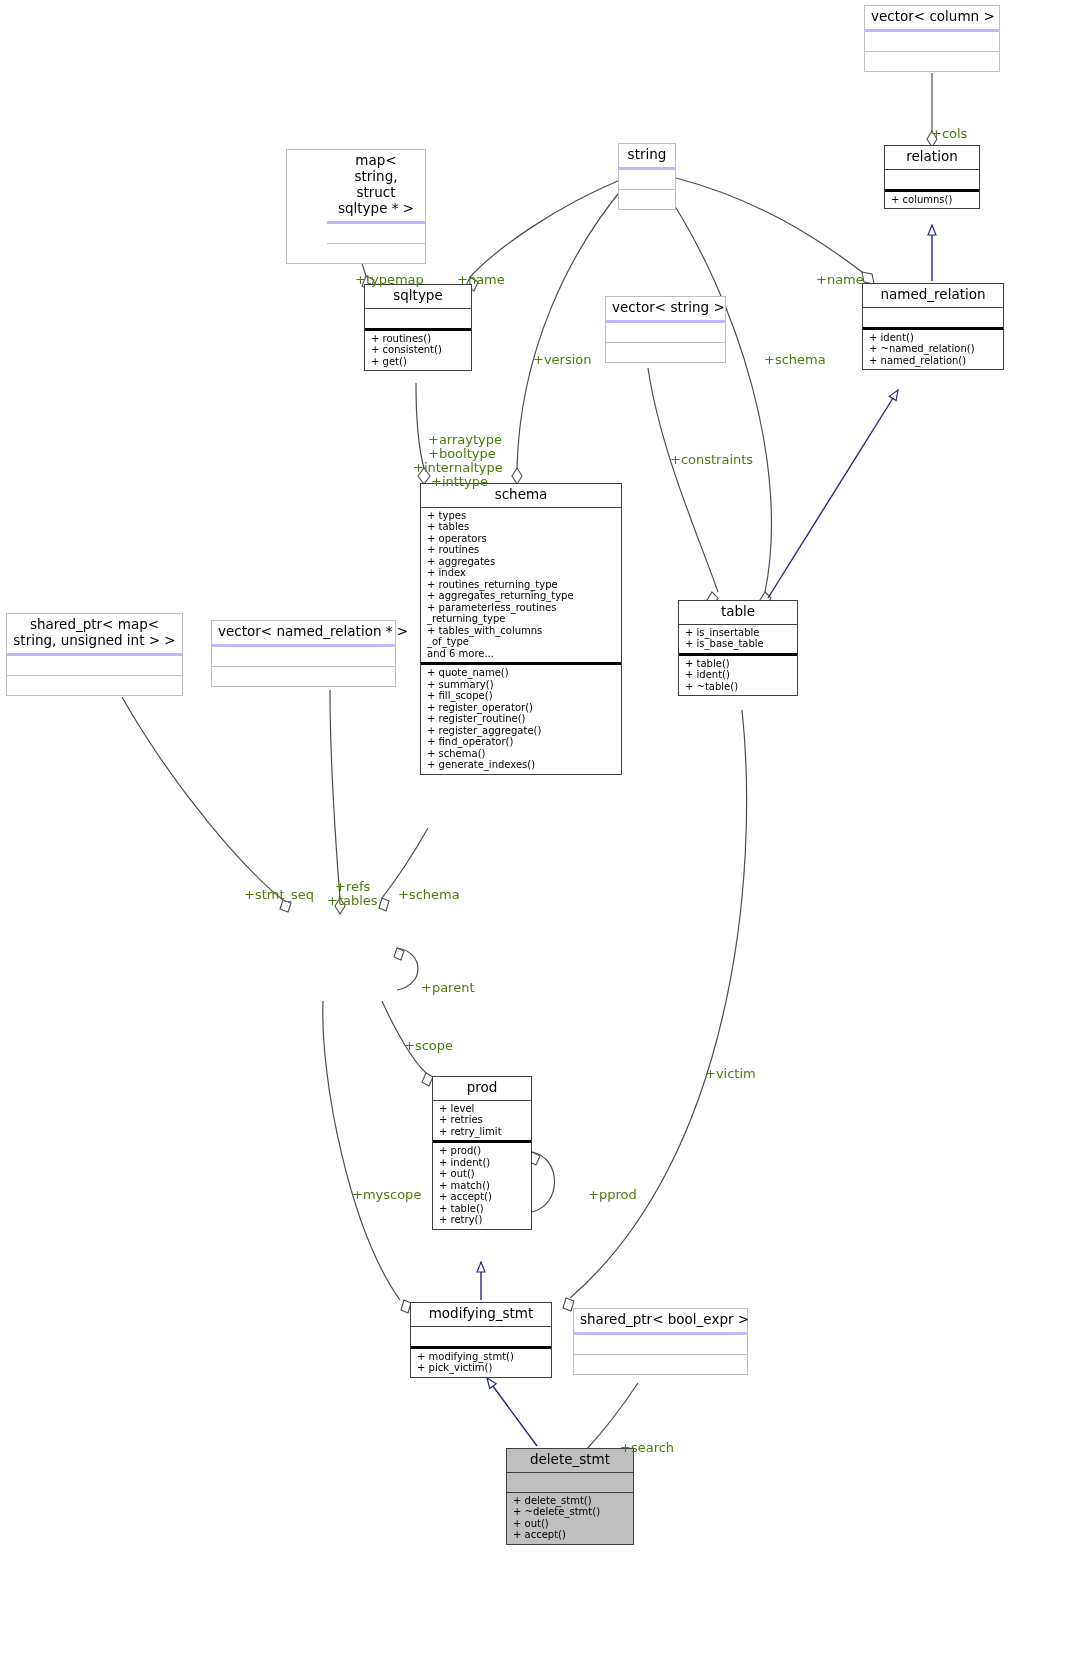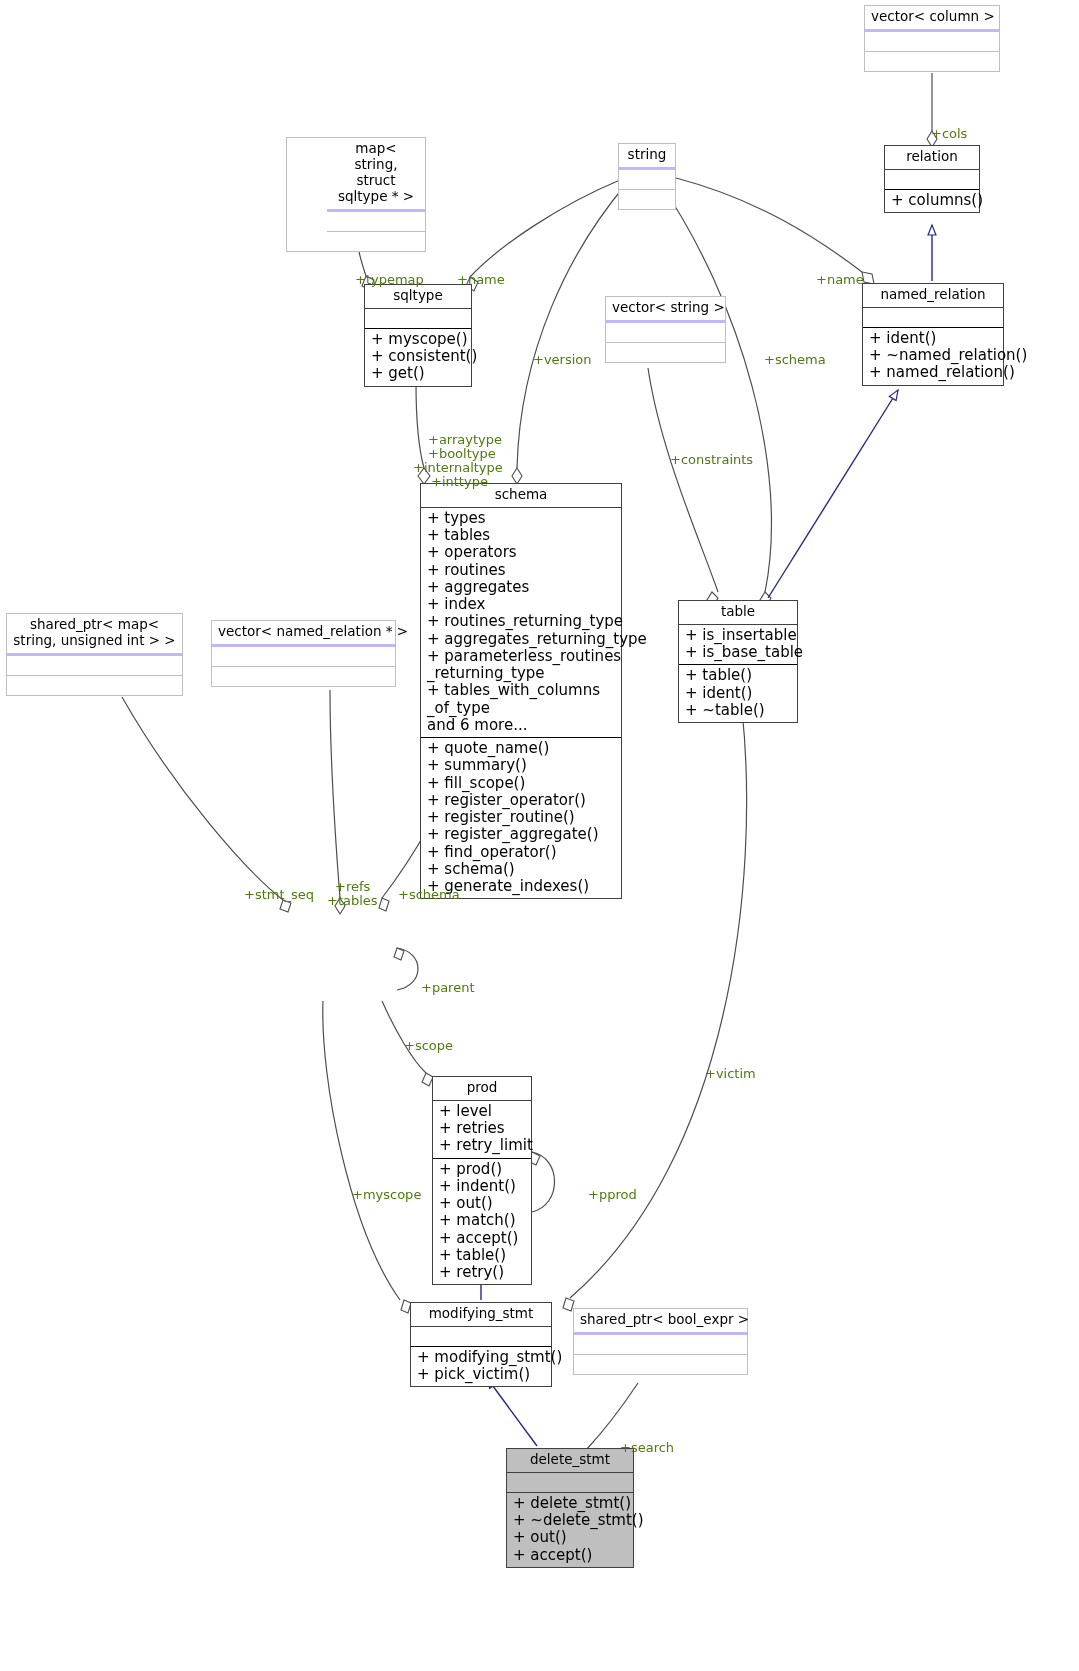--- a/index.html
+++ b/index.html
@@ -19,31 +19,31 @@
     text-align:center;
     font-size:13.5px;
     color:#000;
     padding:3px 6px 4px 6px;
     line-height:1.18;
     white-space:nowrap;
   }
   .node .title.wrap{white-space:normal;}
   .node .sect{
     padding:2px 6px 3px 6px;
-    font-size:15px;
+    font-size:10px;
     color:#000;
     line-height:1.15;
   }
   .node .sect .row{white-space:nowrap;}
   .node .sect .row.cont{white-space:nowrap;}
 
   
   .solid{border:1px solid #404040;}
   .solid .title{border-bottom:1px solid #404040;font-weight:normal;}
-  .solid .sect{border-bottom:1px solid #000000;}
+  .solid .sect{border-bottom:3px solid #000000;}
   .solid .sect:last-child{border-bottom:none;}
 
   
   .faded{border:1px solid #bfbfbf;}
   .faded .title{border-bottom:3px solid #c4b5fd;}
   .faded .sect{border-bottom:1px solid #bfbfbf;}
   .faded .sect:last-child{border-bottom:none;}
 
   
   .focus{background:#bfbfbf;border:1px solid #404040;}
@@ -156,37 +156,37 @@
   <div class="node solid" style="left:862px;top:283px;width:142px;">
     <div class="title">named_relation</div>
     <div class="sect empty"></div>
     <div class="sect">
       <div class="row">+ ident()</div>
       <div class="row">+ ~named_relation()</div>
       <div class="row">+ named_relation()</div>
     </div>
   </div>
 
-  <div class="node faded" style="left:286px;top:137px;width:140px;padding-left:40px;">
+  <div class="node faded" style="left:286px;top:149px;width:140px;padding-left:40px;">
     <div class="title wrap">map&lt; string, struct sqltype * &gt;</div>
     <div class="sect empty"></div>
     <div class="sect empty"></div>
   </div>
 
   <div class="node faded" style="left:618px;top:143px;width:58px;">
     <div class="title">string</div>
     <div class="sect empty"></div>
     <div class="sect empty"></div>
   </div>
 
   <div class="node solid" style="left:364px;top:284px;width:108px;">
     <div class="title">sqltype</div>
     <div class="sect empty"></div>
     <div class="sect">
-      <div class="row">+ myscope()</div>
+      <div class="row">+ routines()</div>
       <div class="row">+ consistent()</div>
       <div class="row">+ get()</div>
     </div>
   </div>
 
   <div class="node faded" style="left:605px;top:296px;width:121px;">
     <div class="title">vector&lt; string &gt;</div>
     <div class="sect empty"></div>
     <div class="sect empty"></div>
   </div>

